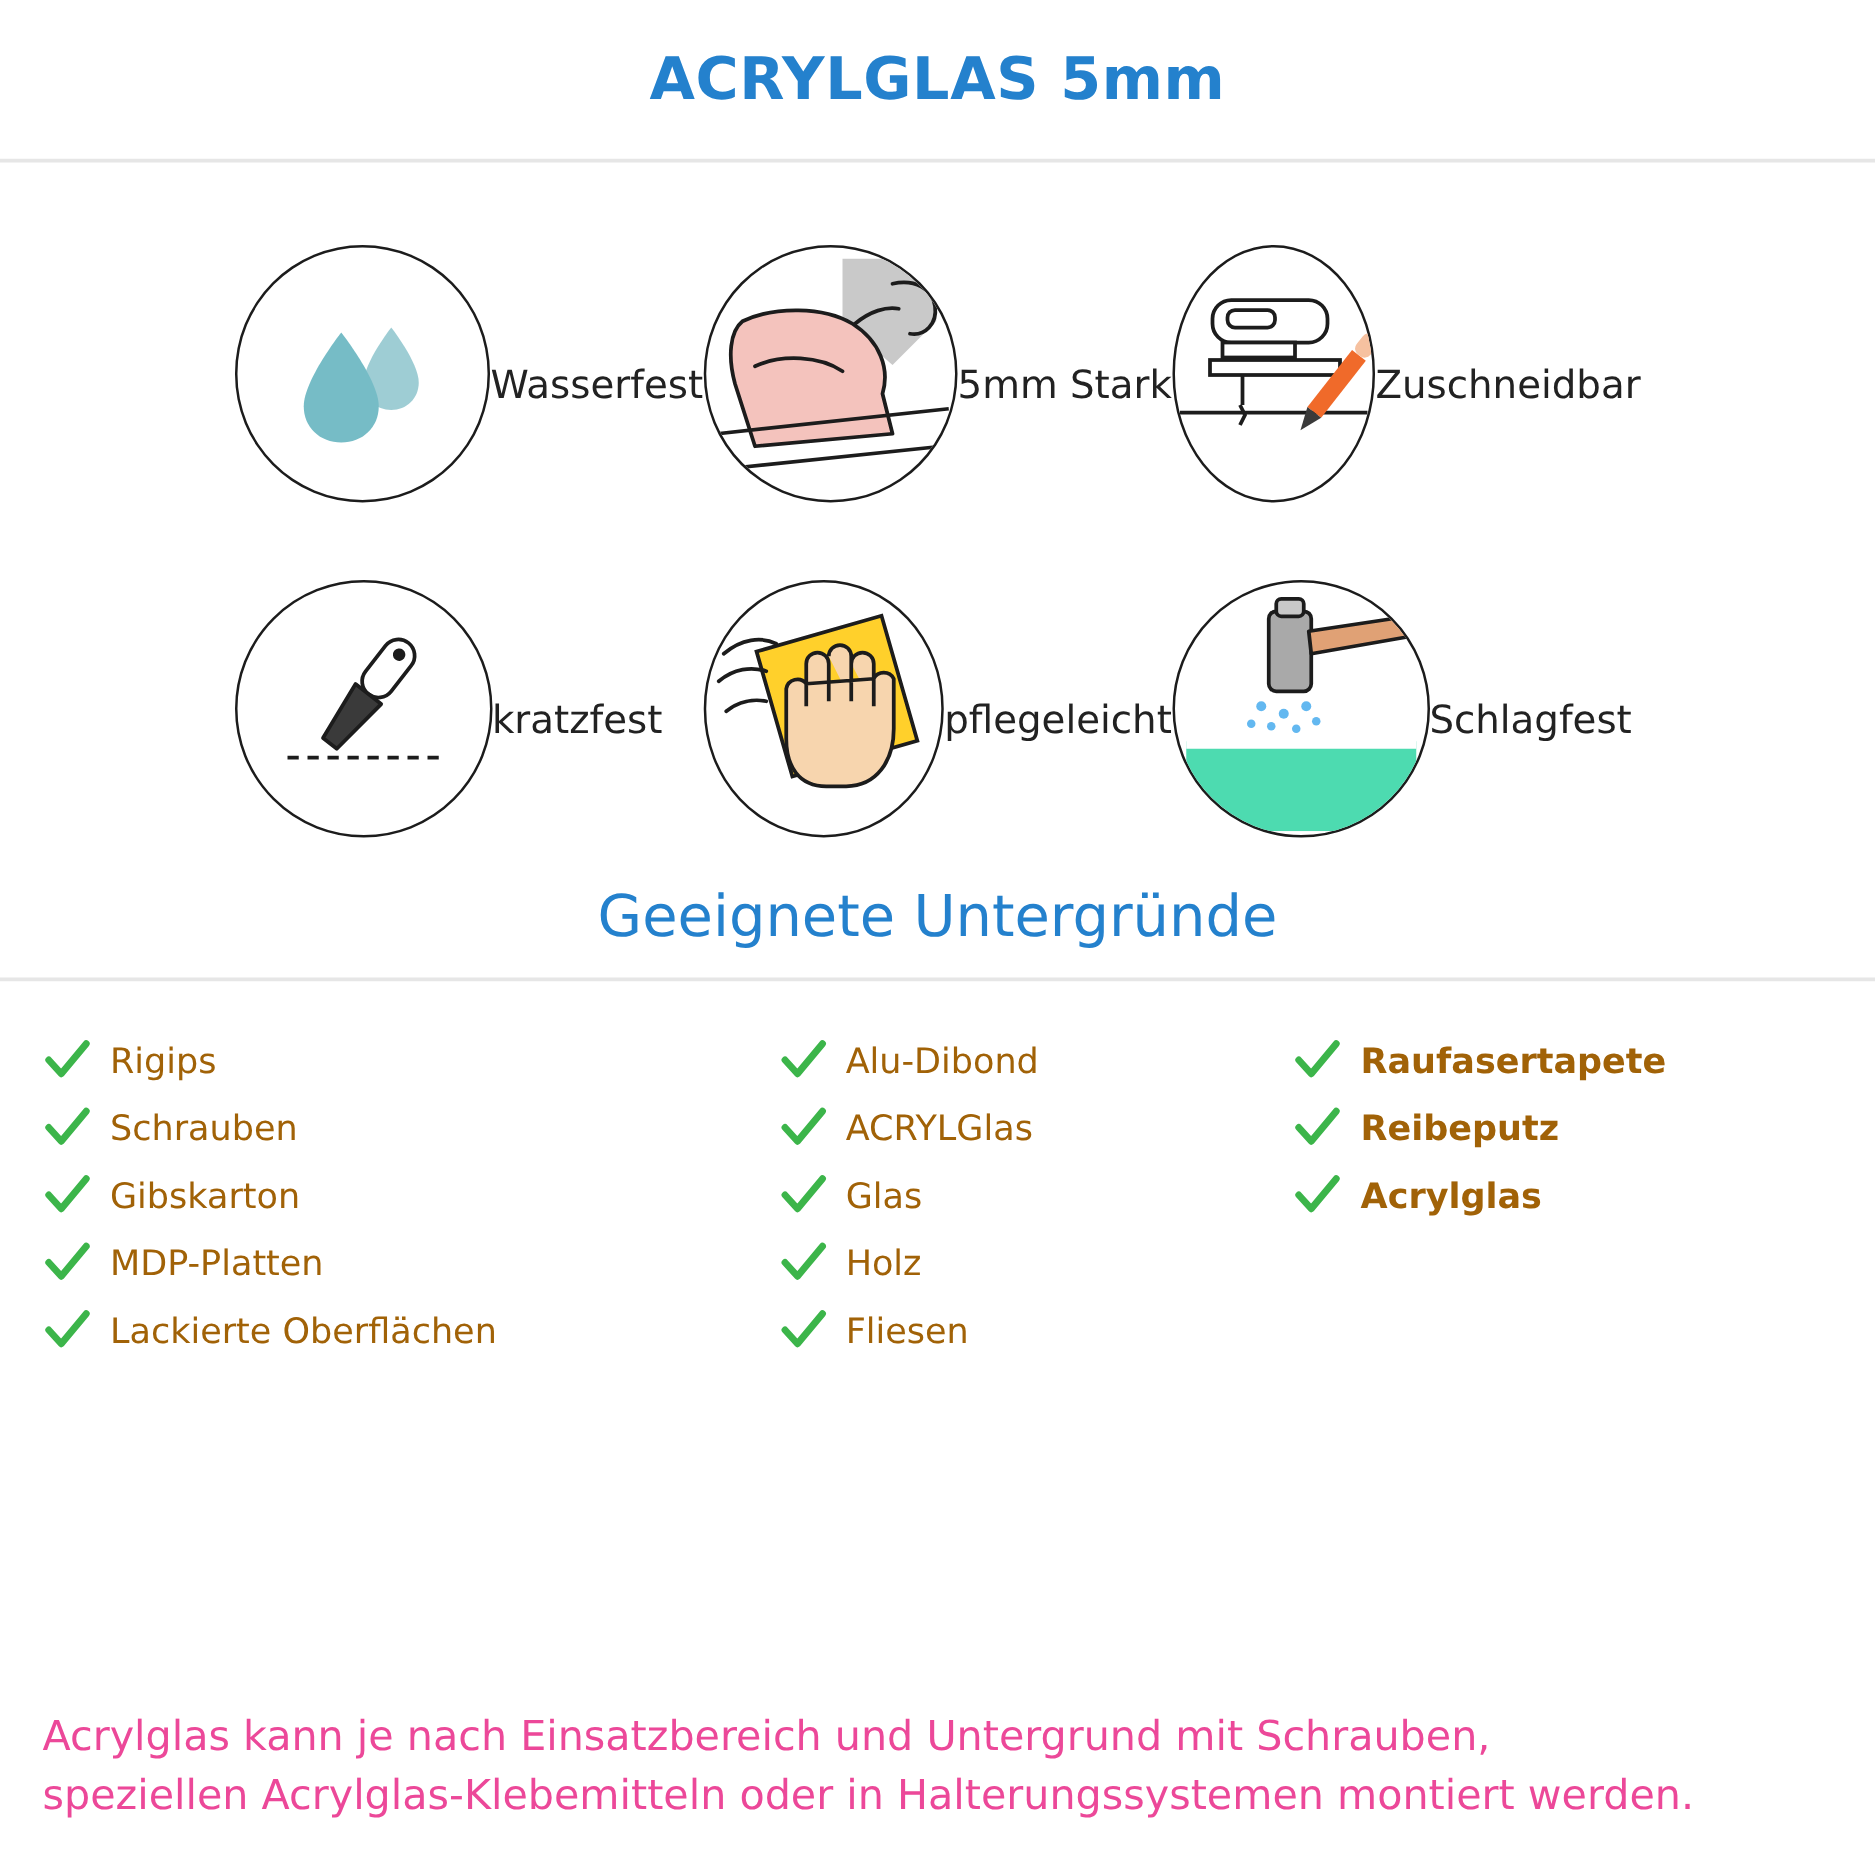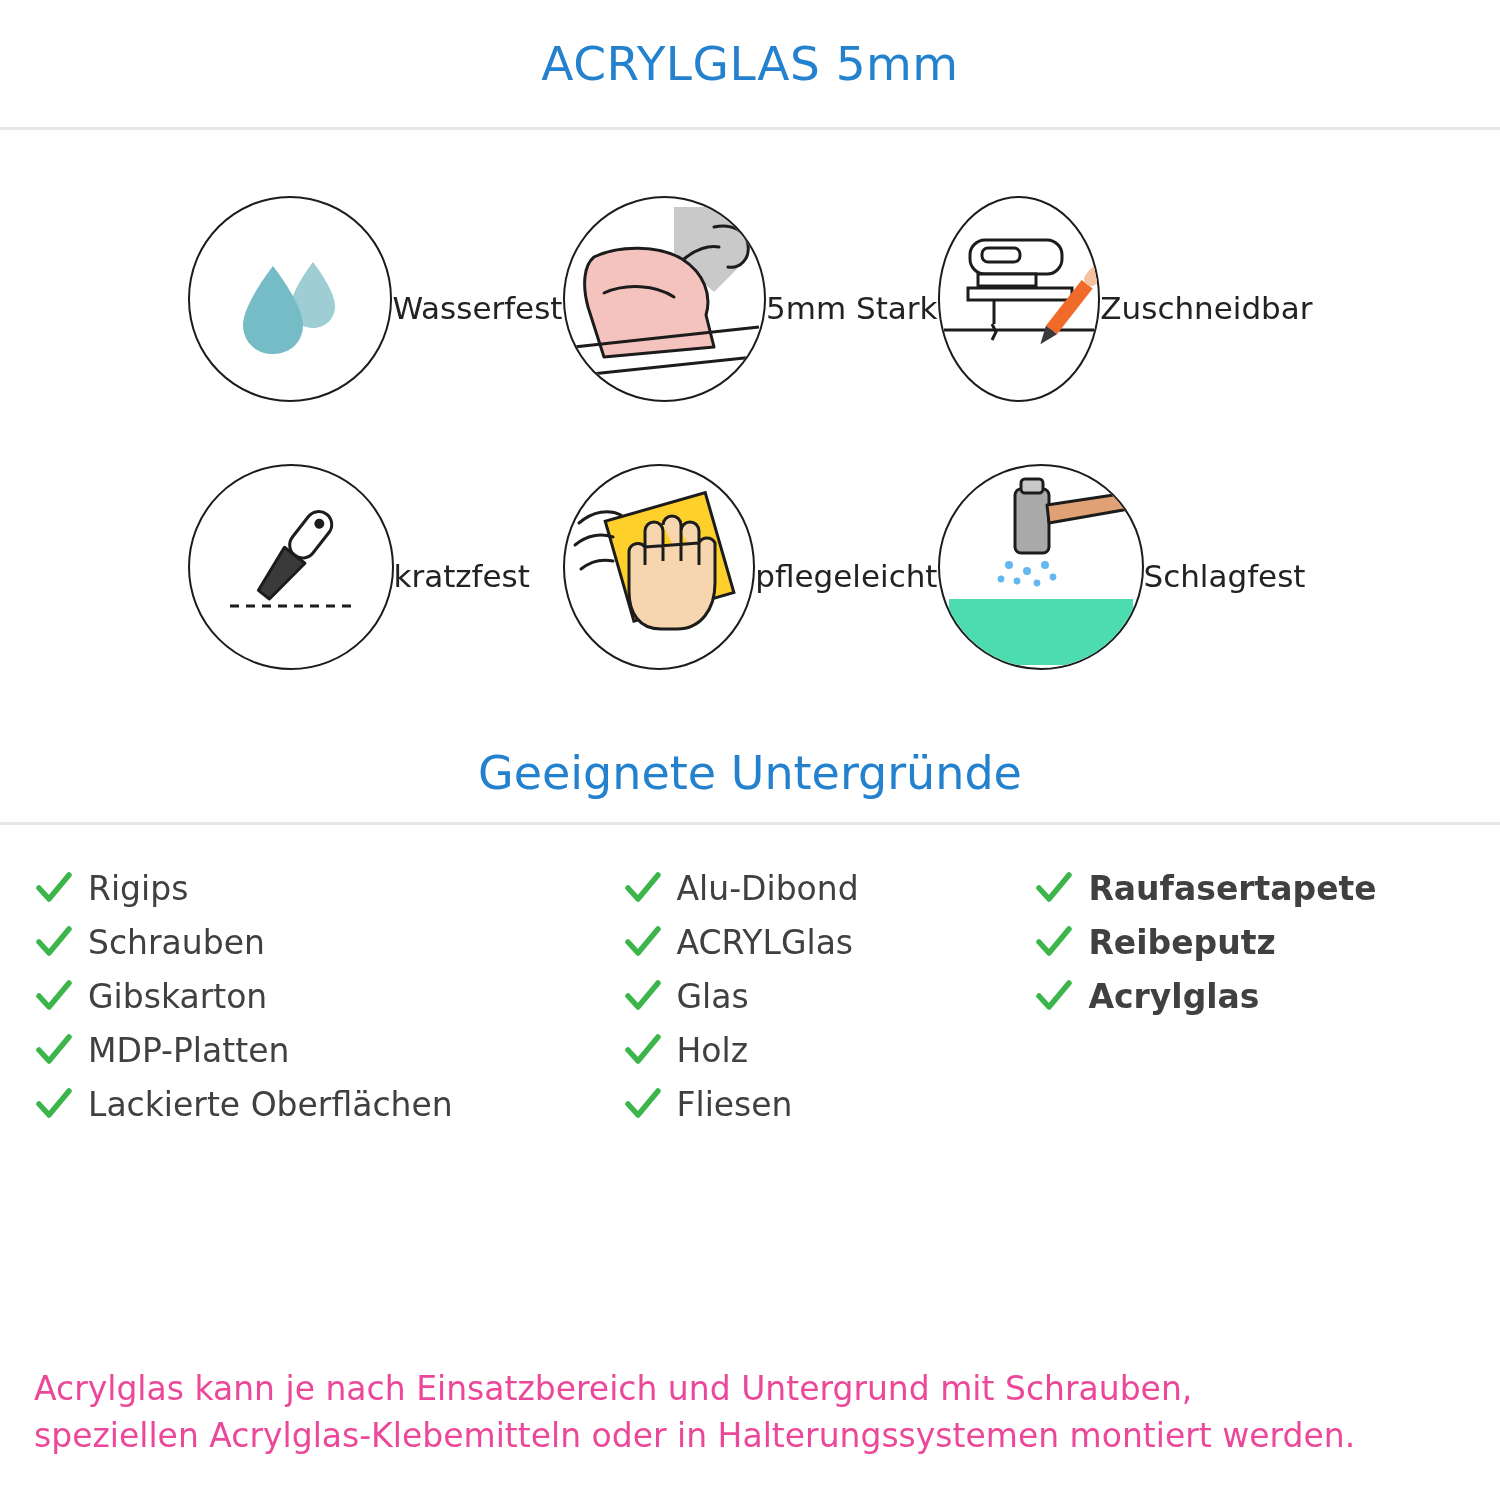--- a/index.html
+++ b/index.html
@@ -28,21 +28,21 @@
     display: flex;
     align-items: center;
     justify-content: center;
     border-bottom: 3px solid #e6e6e6;
     box-sizing: border-box;
   }
   .header-title {
     font-size: 47px;
     color: #2481cd;
     letter-spacing: 0.5px;
-    font-weight: 400;
+    font-weight: 700;
   }
 
   
   .features {
     padding-top: 66px;
   }
   .feature-row {
     display: flex;
     justify-content: center;
   }
@@ -69,21 +69,21 @@
   .feature-label {
     margin-top: 18px;
     font-size: 31px;
     color: #222;
     font-weight: 400;
     white-space: nowrap;
   }
 
   
   .section-title-wrap {
-    margin-top: 76px;
+    margin-top: 36px;
     text-align: center;
     padding-bottom: 22px;
     border-bottom: 3px solid #e6e6e6;
   }
   .section-title {
     font-size: 46px;
     color: #2481cd;
     font-weight: 400;
   }
 
@@ -106,22 +106,22 @@
     height: 54px;
   }
   .check-mark {
     width: 40px;
     height: 40px;
     flex: 0 0 40px;
     margin-right: 14px;
     display: block;
   }
   .check-text {
-    font-size: 33px;
-    color: #404040;
+    font-size: 28px;
+    color: #a16207;
     white-space: nowrap;
   }
 
   
   .footer-note {
     position: absolute;
     left: 34px;
     right: 34px;
     bottom: 40px;
     color: #ec4899;

